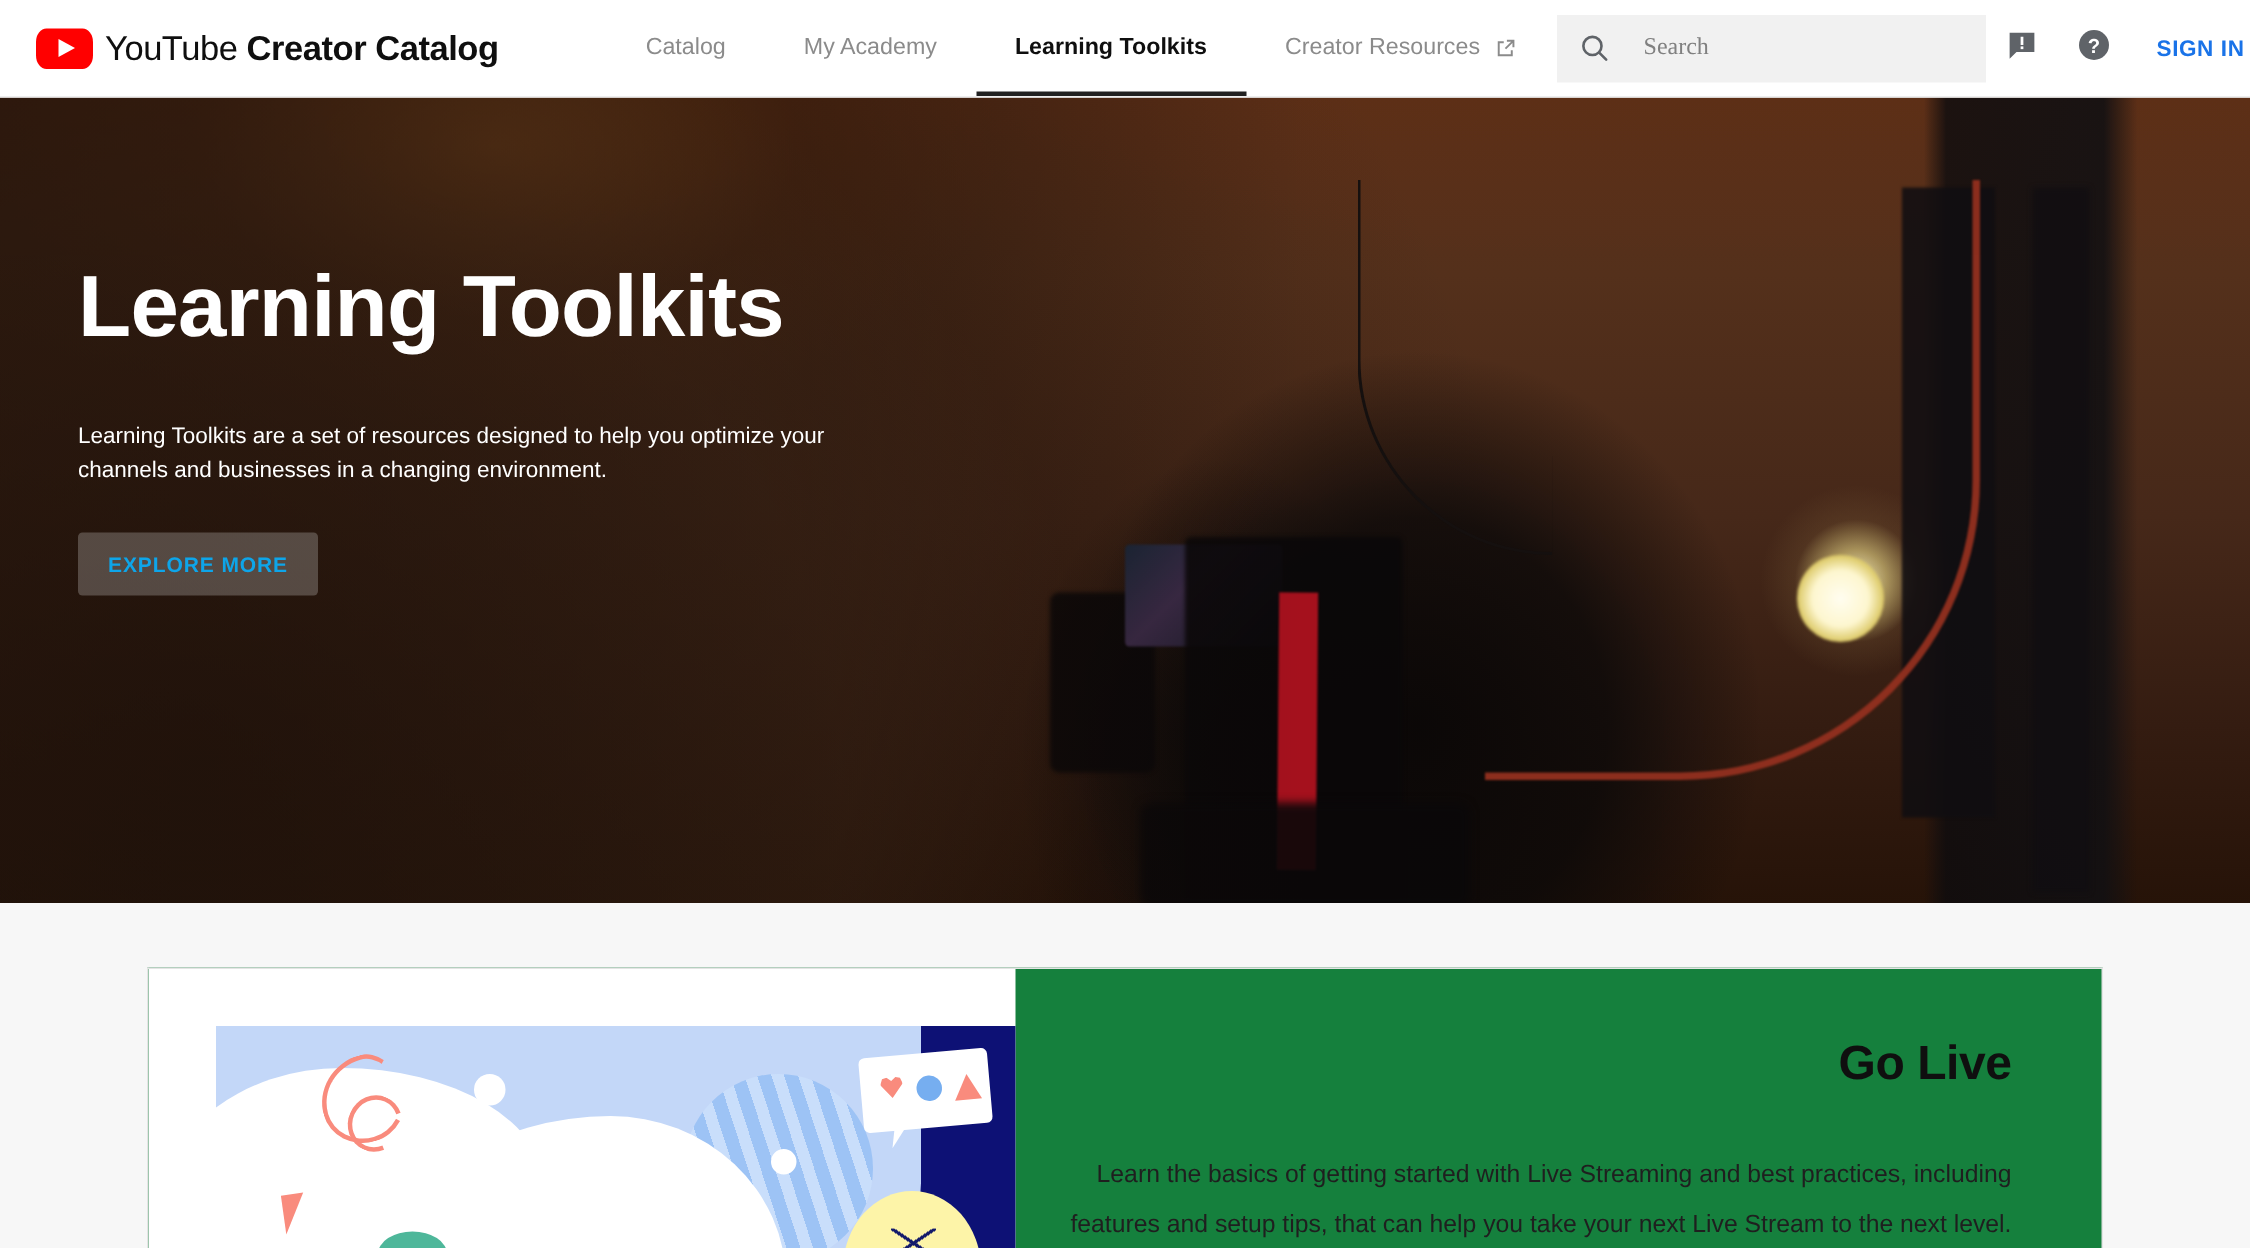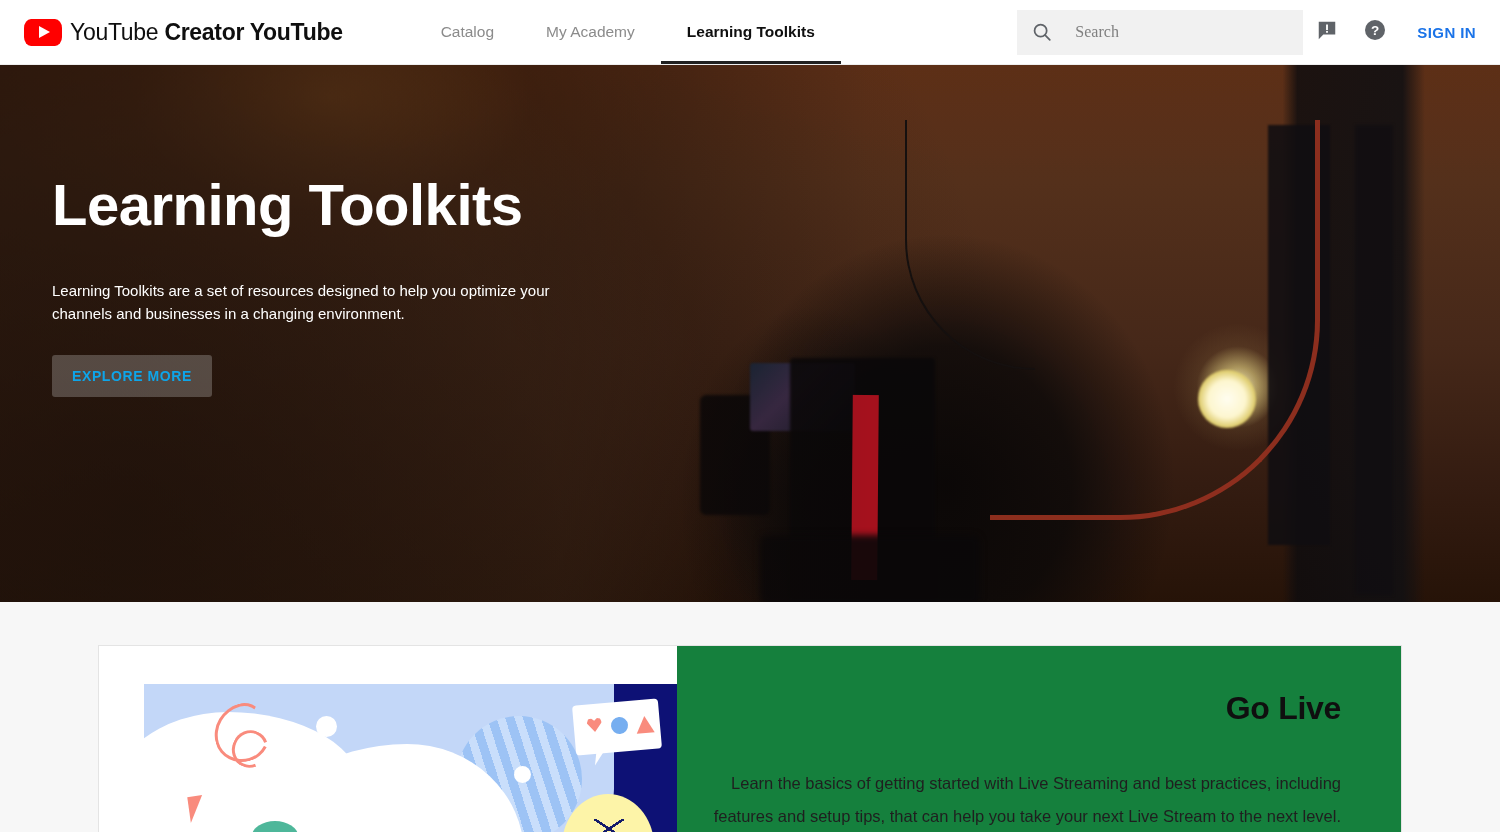--- a/index.html
+++ b/index.html
@@ -395,32 +395,41 @@
 </style>
 </head>
 <body>
 
 <div class="header">
 
   <div class="brand">
     <span class="yt-logo">
       <span class="tri"></span>
     </span>
-    <span class="brand-text"><span>YouTube </span><span class="bold">Creator YouTube</span></span>
+    <span class="brand-text"><span>YouTube </span><span class="bold">Creator Catalog</span></span>
   </div>
 
   <nav class="nav">
     <div class="nav-item">
       <span>Catalog</span>
     </div>
     <div class="nav-item">
       <span>My Academy</span>
     </div>
     <div class="nav-item active">
       <span>Learning Toolkits</span>
+    </div>
+    <div class="nav-item">
+      <span>Creator Resources</span>
+      <span class="ext-icon">
+        <svg width="16" height="16" viewBox="0 0 16 16">
+          <path d="M2.5 3.5h4v1.3H3.8v7.4h7.4V9.5h1.3v4H2.5z" fill="#8b8b8b"></path>
+          <path d="M8.6 2.5h5v5h-1.3V4.7L8.1 8.9l-.9-.9 4.2-4.2H8.6z" fill="#8b8b8b"></path>
+        </svg>
+      </span>
     </div>
   </nav>
 
   <div class="header-right">
 
     <div class="search-box">
       <span class="mag">
         <svg width="22" height="22" viewBox="0 0 24 24">
           <circle cx="10.5" cy="10.5" r="6.6" fill="none" stroke="#5f6368" stroke-width="1.9"></circle>
           <line x1="15.4" y1="15.4" x2="20.5" y2="20.5" stroke="#5f6368" stroke-width="1.9" stroke-linecap="round"></line>

